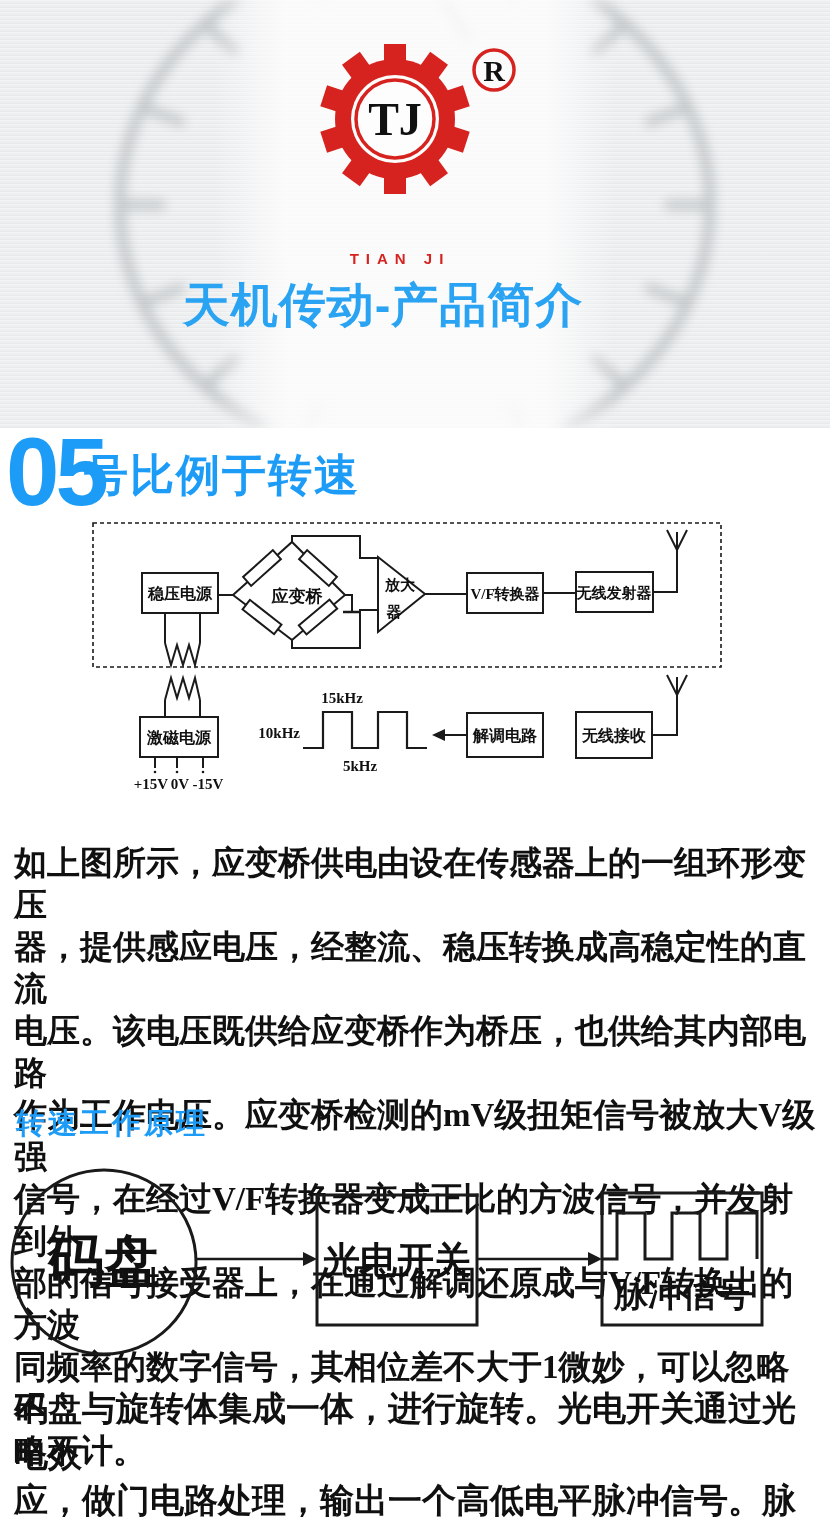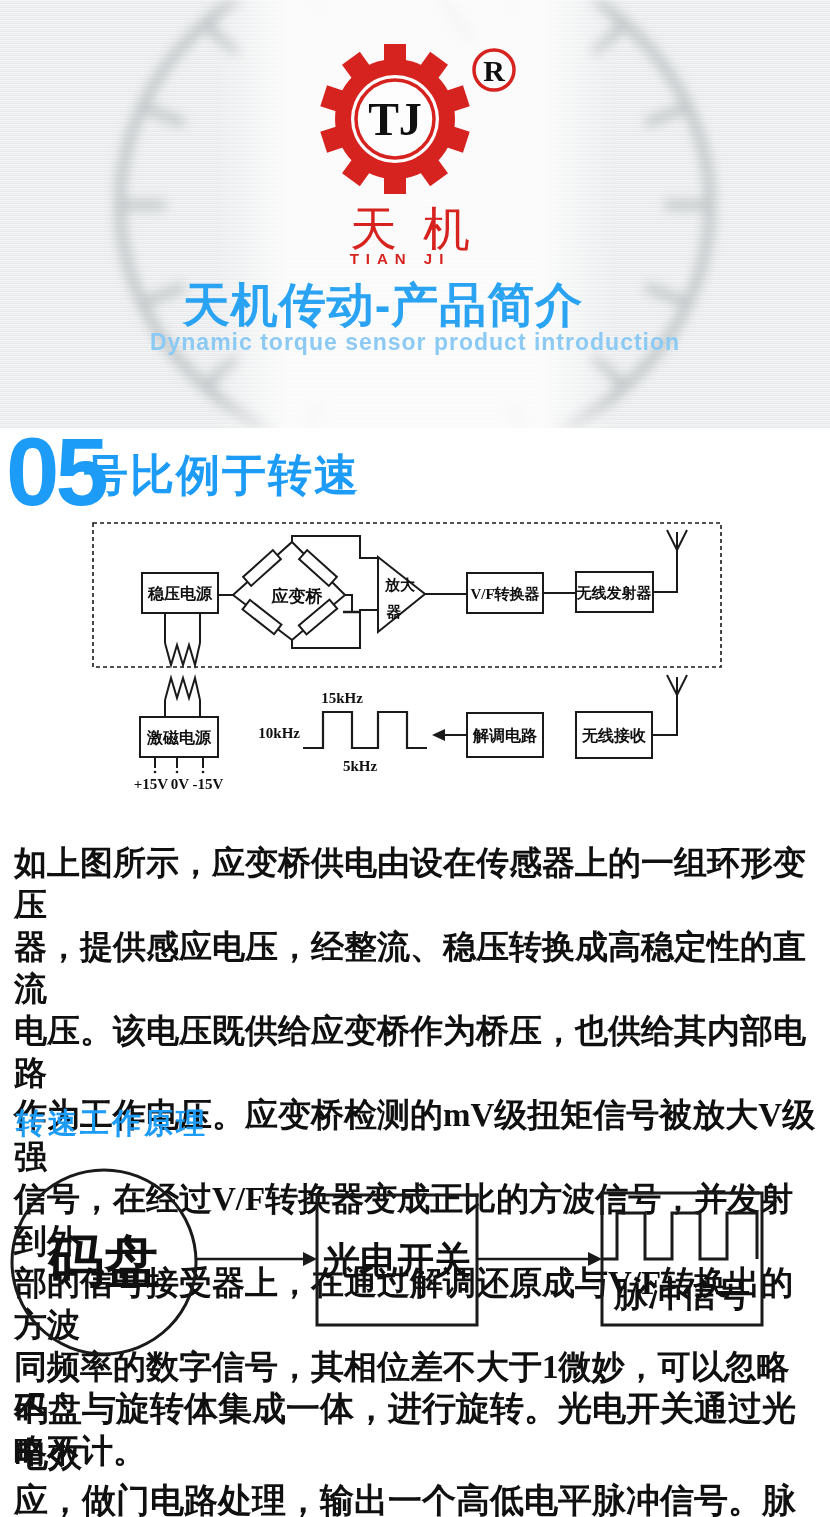--- a/index.html
+++ b/index.html
@@ -116,25 +116,23 @@
       <circle r="44" fill="#fdfdfd"></circle>
       <circle r="39" fill="none" stroke="#d6231f" stroke-width="3.5"></circle>
       <text text-anchor="middle" y="16" font-size="46" font-weight="bold" fill="#d6231f">TJ</text>
     </g>
     <g>
       <circle cx="176" cy="28" r="20" fill="none" stroke="#d6231f" stroke-width="3.5"></circle>
       <text x="176" y="39" text-anchor="middle" font-size="30" font-weight="bold" fill="#d6231f">R</text>
     </g>
   </svg>
 
-  <div class="logo-cn">天机</div>
   <div class="logo-en">TIAN JI</div>
 
   <div class="main-title">天机传动-产品简介</div>
-  <div class="sub-title">Dynamic torque sensor product introduction</div>
 </div>
 
 <div class="sec-number">05</div>
 <div class="sec1-heading">号比例于转速</div>
 
 <svg class="diagram1" width="830" height="300" viewBox="0 0 830 300">
 
   <rect x="93" y="18" width="628" height="144" class="blk" stroke-width="1.6" stroke-dasharray="4 3"></rect>
 
   <g>

